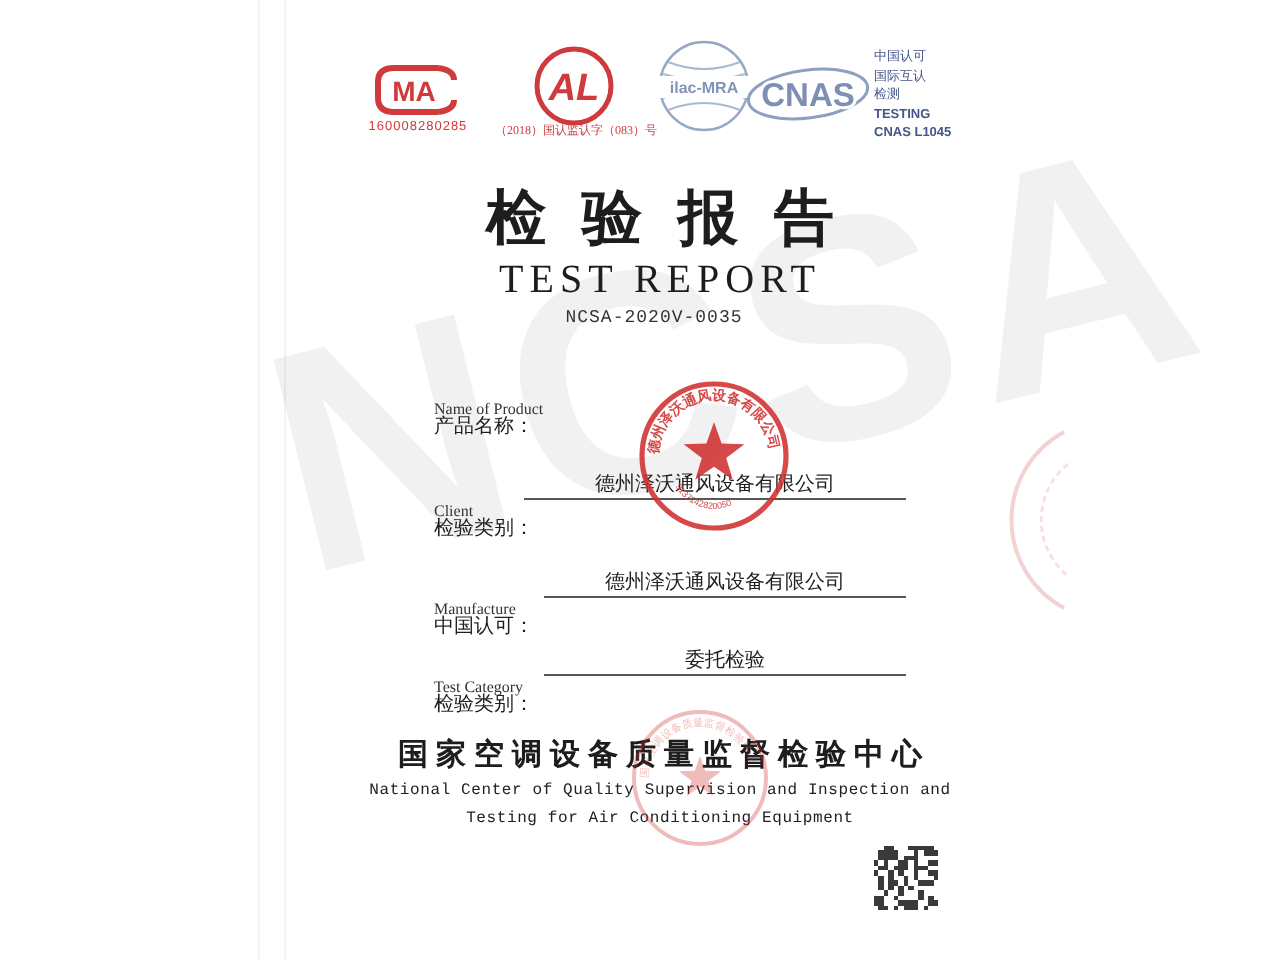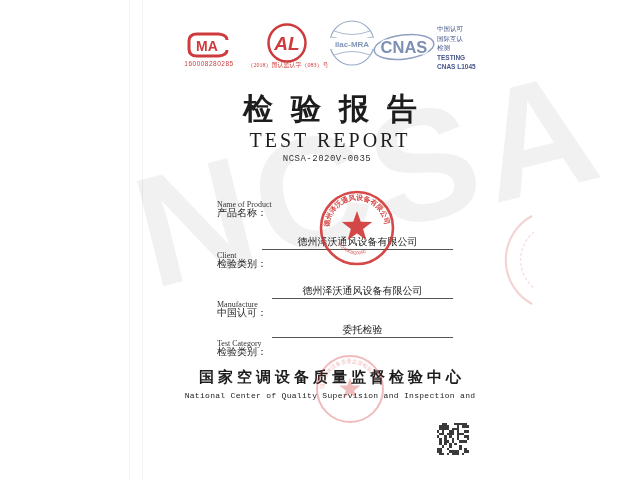--- a/index.html
+++ b/index.html
@@ -105,20 +105,21 @@
   <div class="f-label-zh" style="top:286px">中国认可：</div>
   <div class="f-label-en" style="top:300px">Manufacture</div>
   <div class="f-value" style="left:272px;top:284px;width:181px">德州泽沃通风设备有限公司</div>
 
   <div class="f-label-zh" style="top:325px">检验类别：</div>
   <div class="f-label-en" style="top:339px">Test Category</div>
   <div class="f-value" style="left:272px;top:323px;width:181px">委托检验</div>
 
   <div id="org-zh">国家空调设备质量监督检验中心</div>
   <div class="org-en" style="top:391px">National Center of Quality Supervision and Inspection and</div>
+  <div class="org-en" style="top:405px">Testing for Air Conditioning Equipment</div>
 
   <div id="qr">
       <div style="background: rgb(255, 255, 255);"></div>
       <div style="background: rgb(255, 255, 255);"></div>
       <div style="background: rgb(58, 58, 58);"></div>
       <div style="background: rgb(58, 58, 58);"></div>
       <div style="background: rgb(255, 255, 255);"></div>
       <div style="background: rgb(255, 255, 255);"></div>
       <div style="background: rgb(255, 255, 255);"></div>
       <div style="background: rgb(58, 58, 58);"></div>

